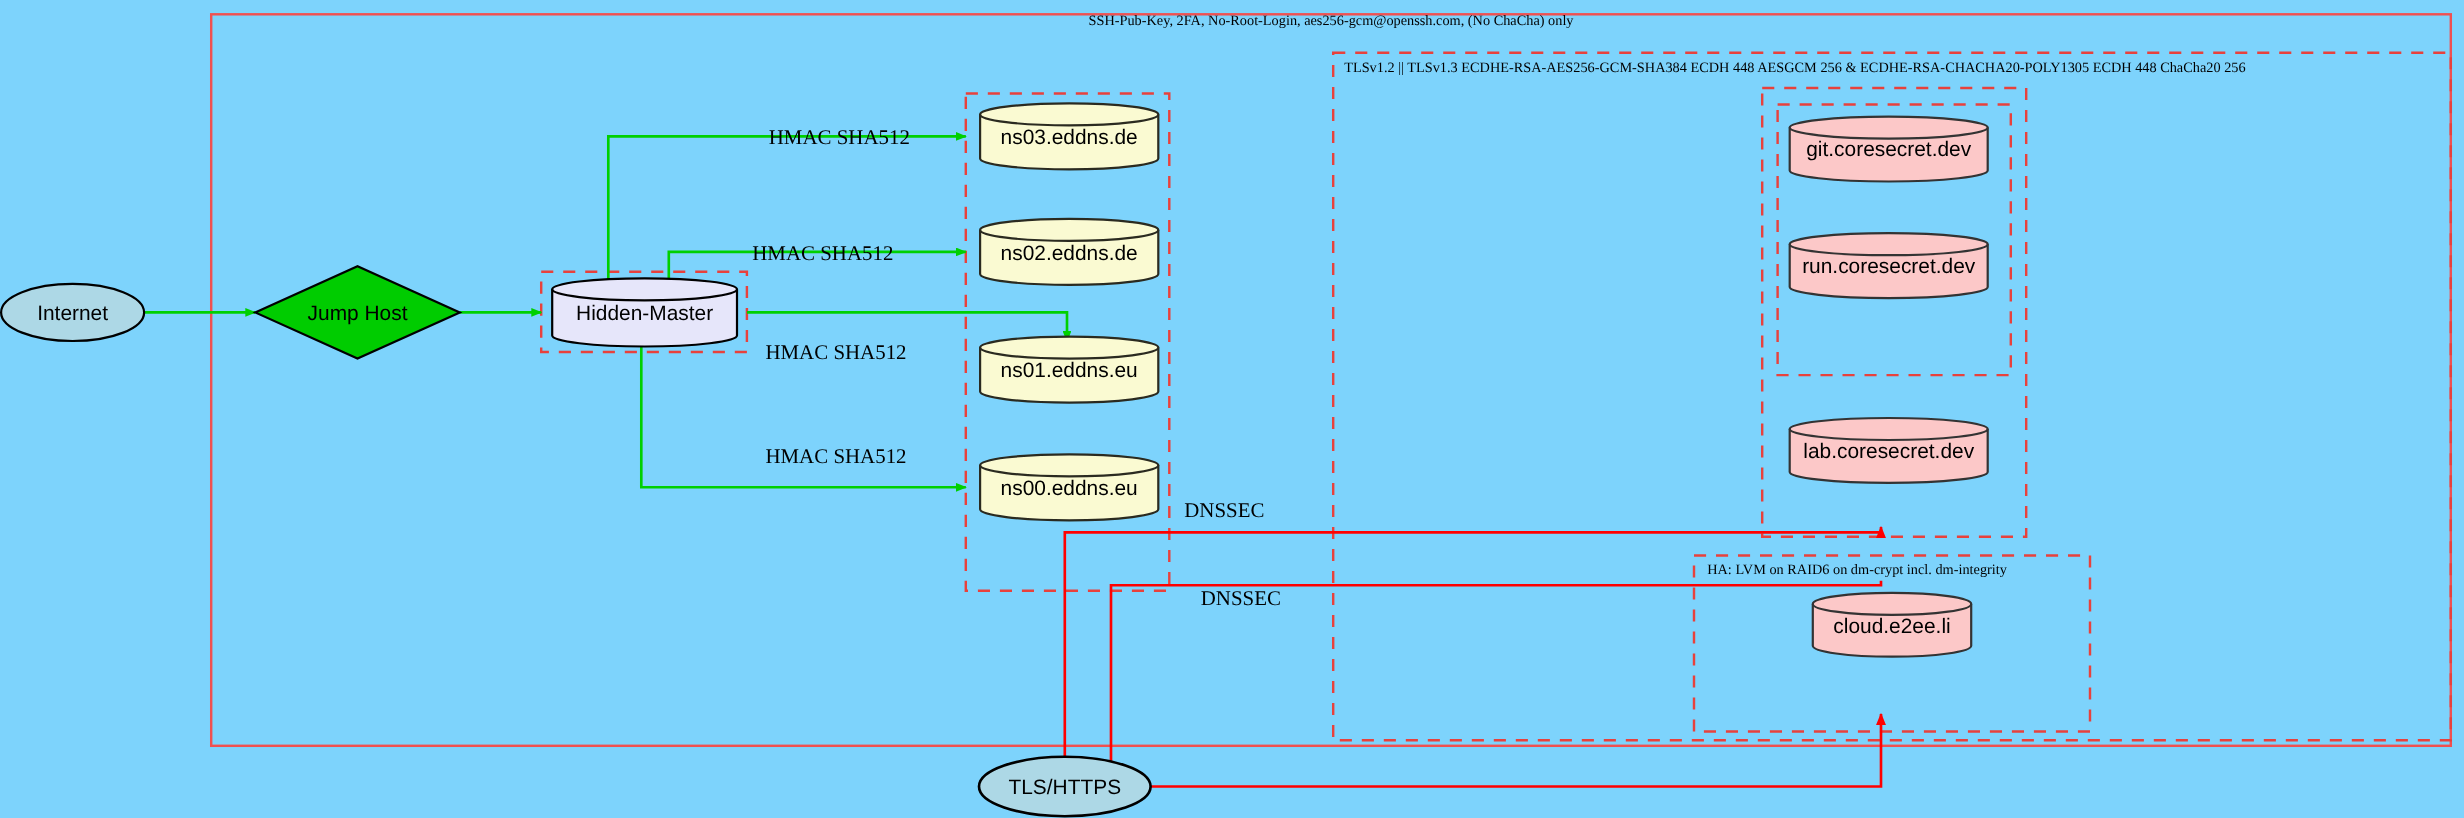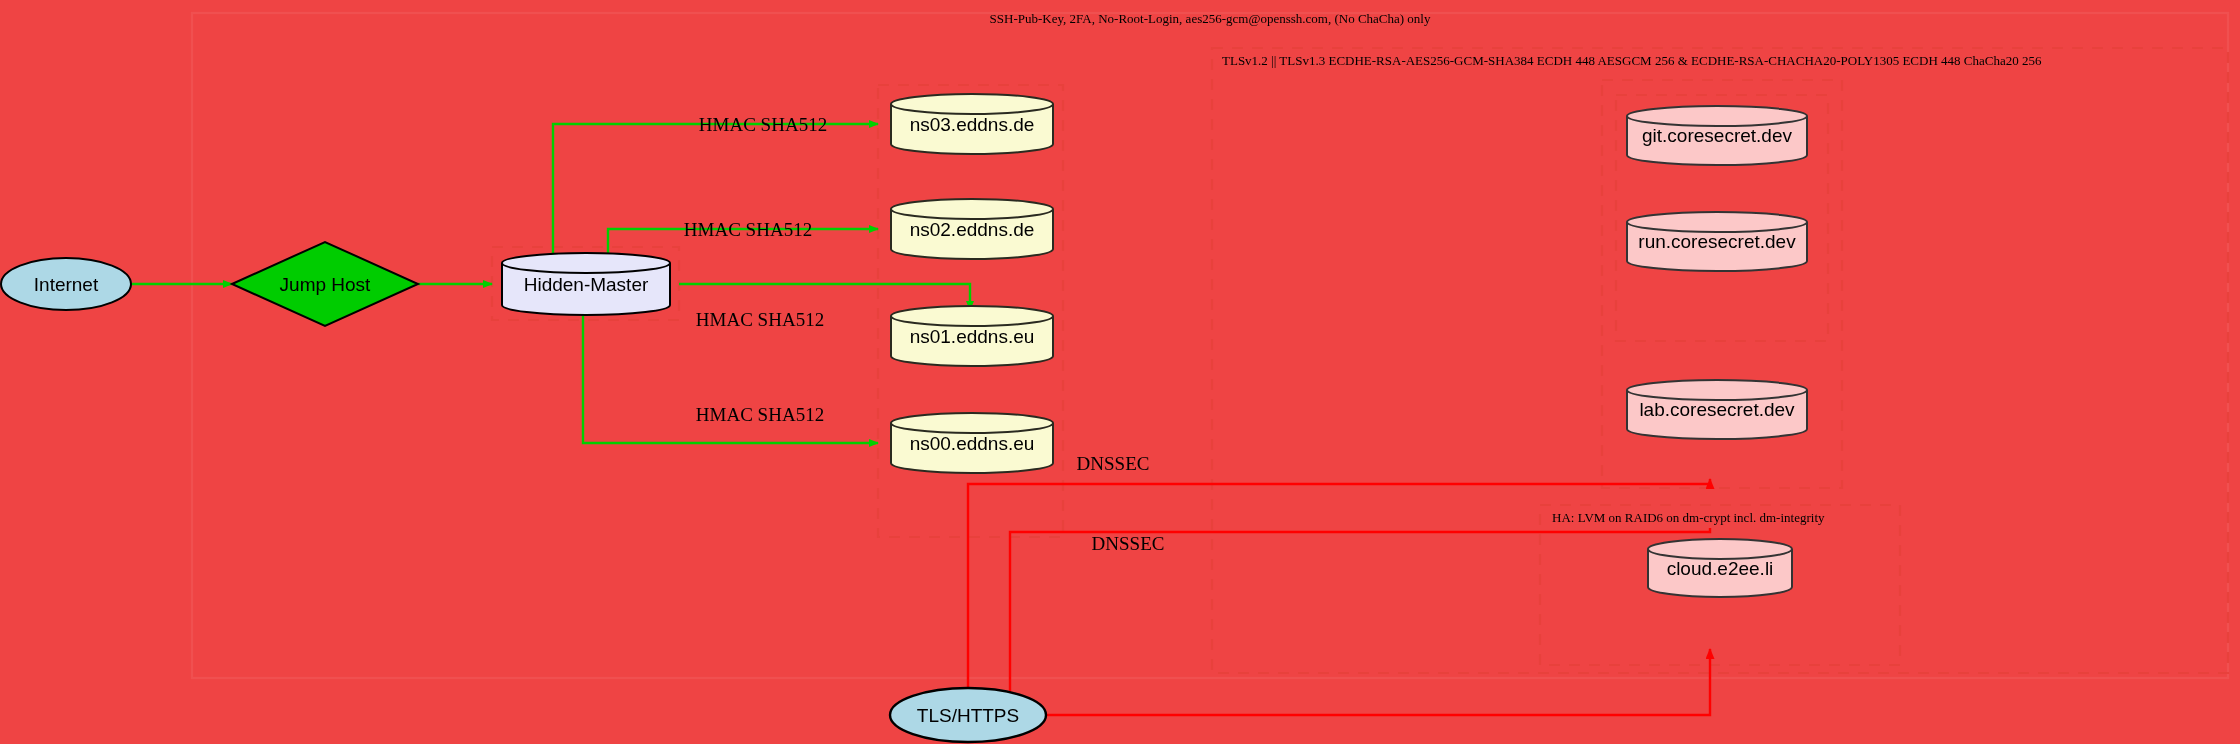--- a/index.html
+++ b/index.html
@@ -1,18 +1,18 @@
 <!DOCTYPE html>
 <html><head>
 <meta charset="utf-8">
 <title>Network Architecture Diagram</title>
 <style>
   html,body{margin:0;padding:0;background:#ffffff;}
   body{font-family:"Liberation Sans",sans-serif;}
-  #stage{position:relative;width:2240px;height:744px;background:#ef4444;overflow:hidden;}
+  #stage{position:relative;width:2240px;height:744px;background:#7dd3fc;overflow:hidden;}
   #stage svg{position:absolute;left:0;top:0;}
   .nodelbl-sans{font-family:"Liberation Sans",sans-serif;font-size:19px;fill:#000000;}
   .edgelbl-serif{font-family:"Liberation Serif",serif;font-size:19px;fill:#000000;}
   .clusterlbl{font-family:"Liberation Serif",serif;font-size:13px;fill:#000000;}
 </style>
 </head>
 <body>
 
 <div id="stage">
   <svg width="2240" height="744" xmlns="http://www.w3.org/2000/svg">

